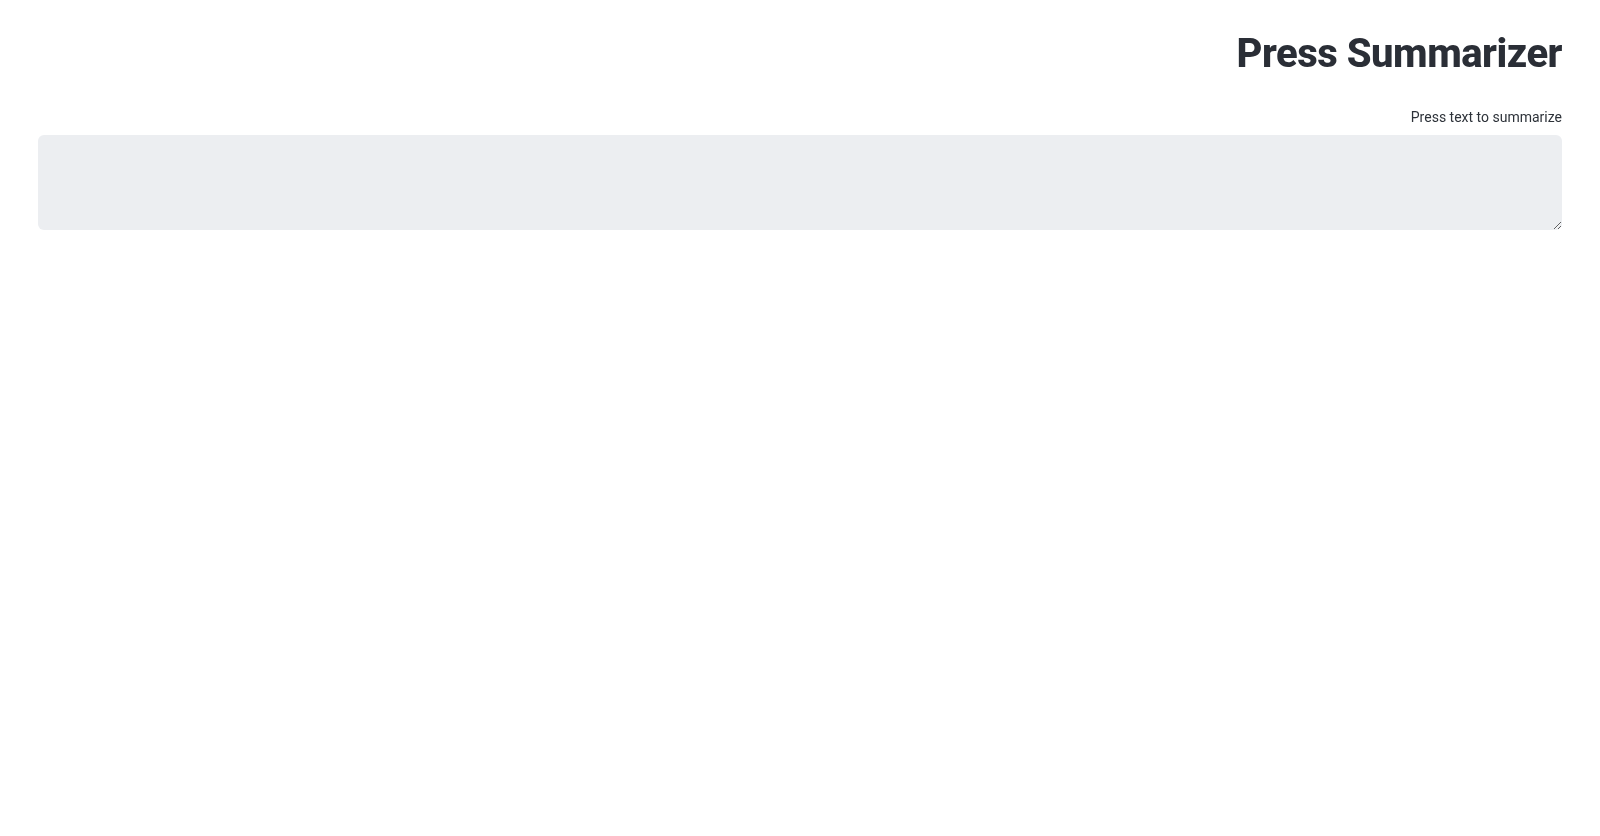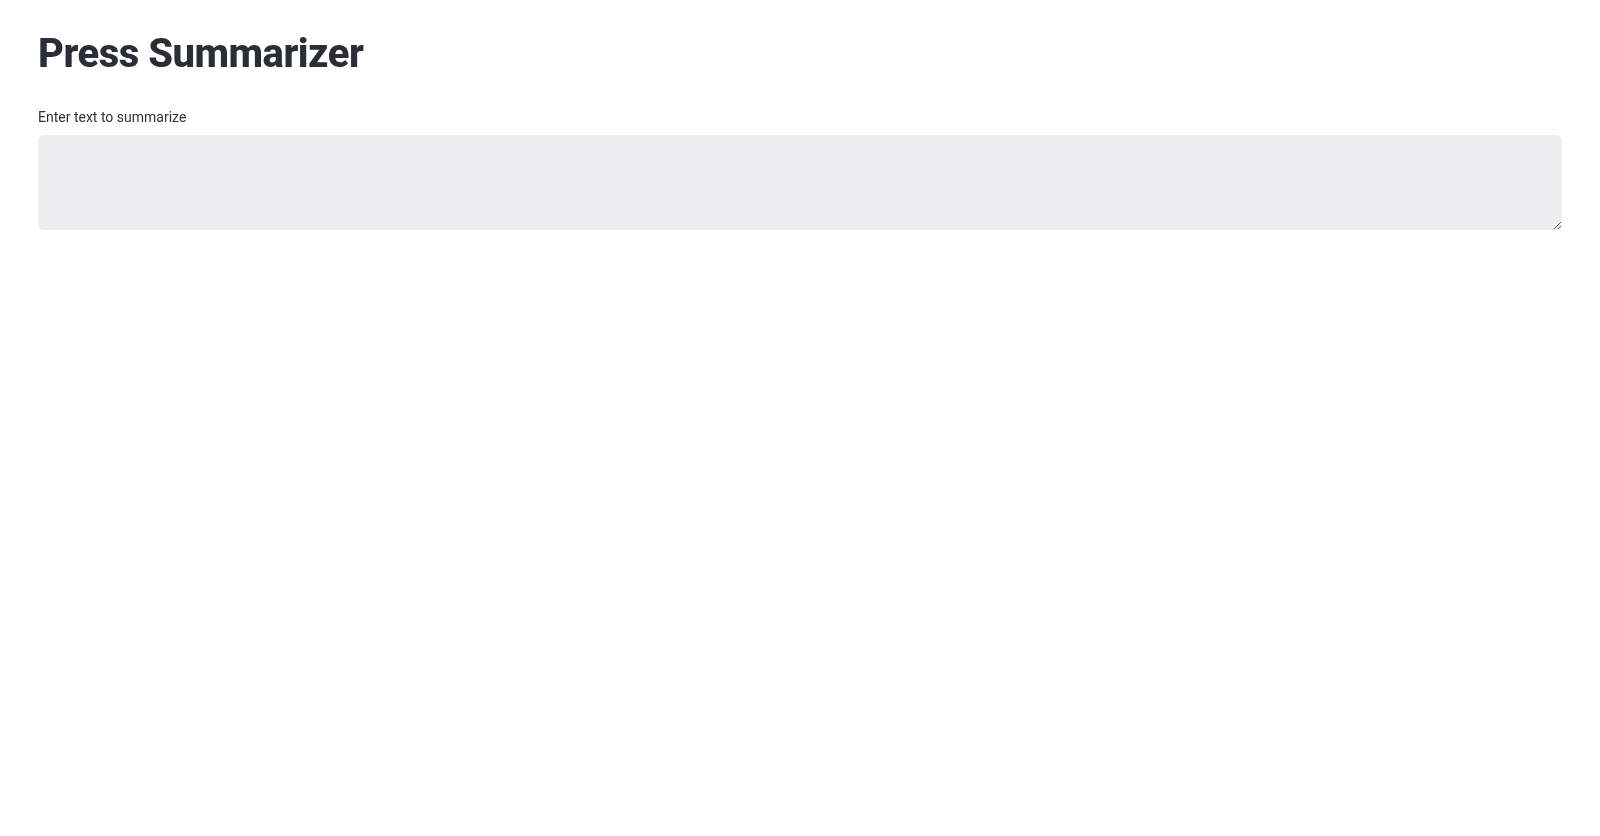--- a/index.html
+++ b/index.html
@@ -1,18 +1,19 @@
 <!DOCTYPE html>
 <html><head>
   <meta charset="utf-8">
   <style>
     * {
       margin: 0;
       padding: 0;
       box-sizing: border-box;
+      text-align: right;
     }
     body {
       font-family: -apple-system, BlinkMacSystemFont, "Segoe UI", Roboto, "Helvetica Neue", Arial, sans-serif;
       background: #ffffff;
       color: #2d3239;
       padding: 30px 38px;
     }
     .page-title {
       font-size: 40px;
       font-weight: 800;
@@ -41,18 +42,18 @@
       outline: none;
     }
   </style>
 </head>
 <body>
 
 
 
 <h1 class="page-title">Press Summarizer</h1>
 
-<label class="field-label">Enter text to summarize</label>
+<label class="field-label">Press text to summarize</label>
 
 <textarea class="text-input-area" style=""></textarea>
 
 
 
 
 </body></html>

